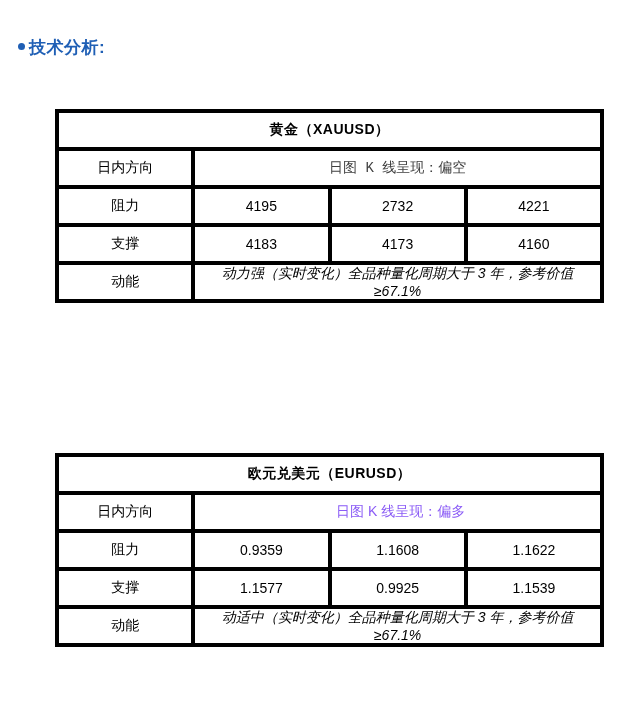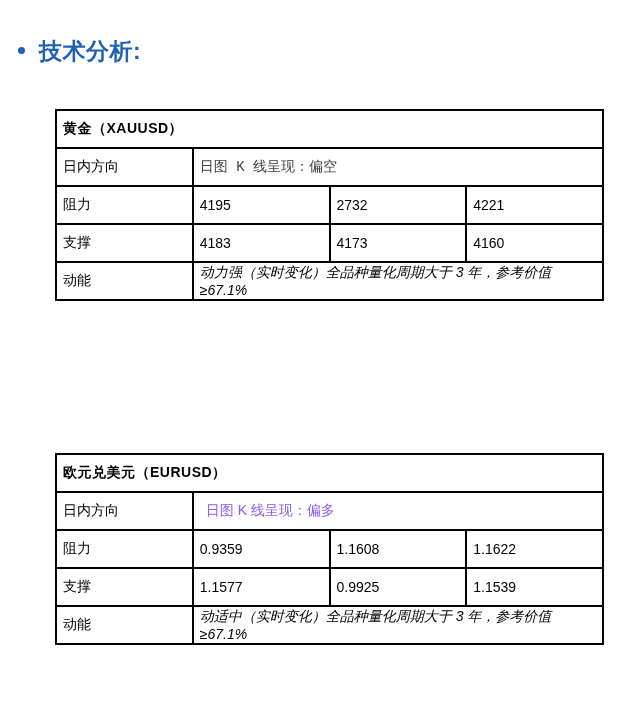--- a/index.html
+++ b/index.html
@@ -32,46 +32,46 @@
   }
   .bullet {
     width: 7px;
     height: 7px;
     border-radius: 50%;
     background: #1f5fb5;
     display: inline-block;
     margin-bottom: 2px;
   }
   .heading-text {
-    font-size: 23px;
+    font-size: 17px;
     font-weight: bold;
     color: #1f5fb5;
     letter-spacing: 0.5px;
-    margin-left: 10px;
   }
 
   
   .tbl-wrap {
     position: absolute;
     left: 55px;
     width: 549px;
   }
   .tbl-wrap.gold { top: 109px; }
   .tbl-wrap.euro { top: 453px; }
 
   table.fx {
     border-collapse: collapse;
     width: 549px;
     table-layout: fixed;
   }
   table.fx td {
-    border: 2px solid #000000;
+    border: 4px solid #000000;
     height: 38px;
     padding: 0 6px;
     font-size: 14px;
+    text-align: center;
     vertical-align: middle;
     box-sizing: border-box;
   }
   td.title-cell {
     font-size: 18px;
     font-weight: bold;
     height: 44px;
     letter-spacing: 0.5px;
   }
   td.row-label {

